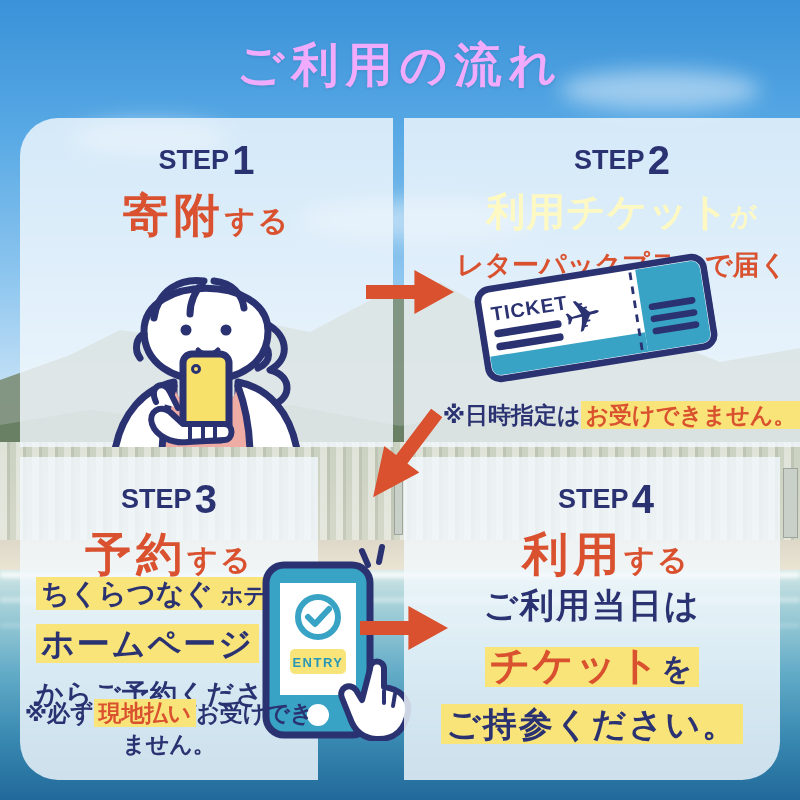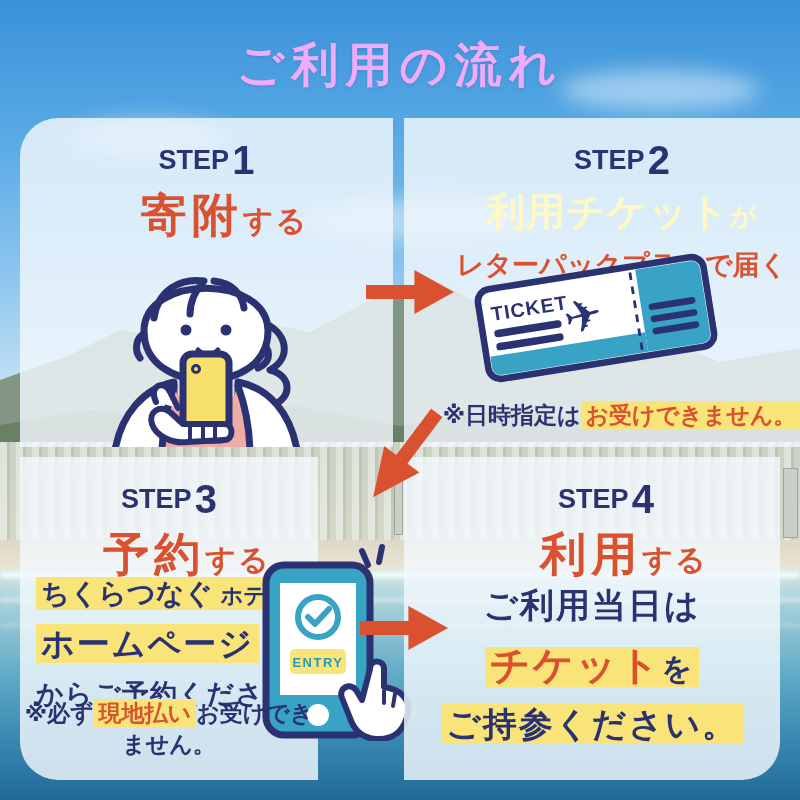--- a/index.html
+++ b/index.html
@@ -29,21 +29,21 @@
   #panel1{left:20px;top:118px;width:373px;height:329px;border-radius:38px 0 0 0;overflow:hidden;}
   #panel2{left:404px;top:118px;width:436px;height:329px;border-radius:0 38px 0 0;}
   #panel3{left:20px;top:457px;width:298px;height:323px;border-radius:0 0 0 38px;}
   #panel4{left:404px;top:457px;width:376px;height:323px;border-radius:0 0 38px 0;padding-left:28px;}
 
   
   .title{left:0;top:34px;width:800px;text-align:center;color:#f0abfc;
     font-size:47px;letter-spacing:7px;text-shadow:0 1px 3px rgba(40,90,140,.25);}
   .step-head{width:100%;text-align:center;color:#2b3272;font-size:27px;letter-spacing:0;margin-top:20px;}
   .step-head .num{font-size:40px;margin-left:3px;vertical-align:-5px;}
-  .action{width:100%;text-align:center;color:#d9512f;font-size:46px;letter-spacing:5px;margin-top:2px;margin-left:18px;}
+  .action{width:100%;text-align:center;color:#d9512f;font-size:46px;letter-spacing:5px;margin-top:2px;}
   .action .suffix{font-size:30px;letter-spacing:2px;}
   .headline{width:100%;text-align:center;color:#fef9c3;font-size:39px;letter-spacing:1px;margin-top:2px;}
   .headline .particle{font-size:26px;}
   .headline2{width:100%;text-align:center;color:#d9512f;font-size:27px;letter-spacing:0;margin-top:8px;}
   .note{color:#2b3272;font-size:23px;text-align:center;width:100%;}
   .hl{background:#f8e478;padding:1px 5px;}
   .hl-orange{background:#f8e478;color:#d9512f;padding:1px 5px;}
 
   .p3-lines{left:16px;top:118px;}
   .p3-line{margin-bottom:9px;color:#2b3272;}

